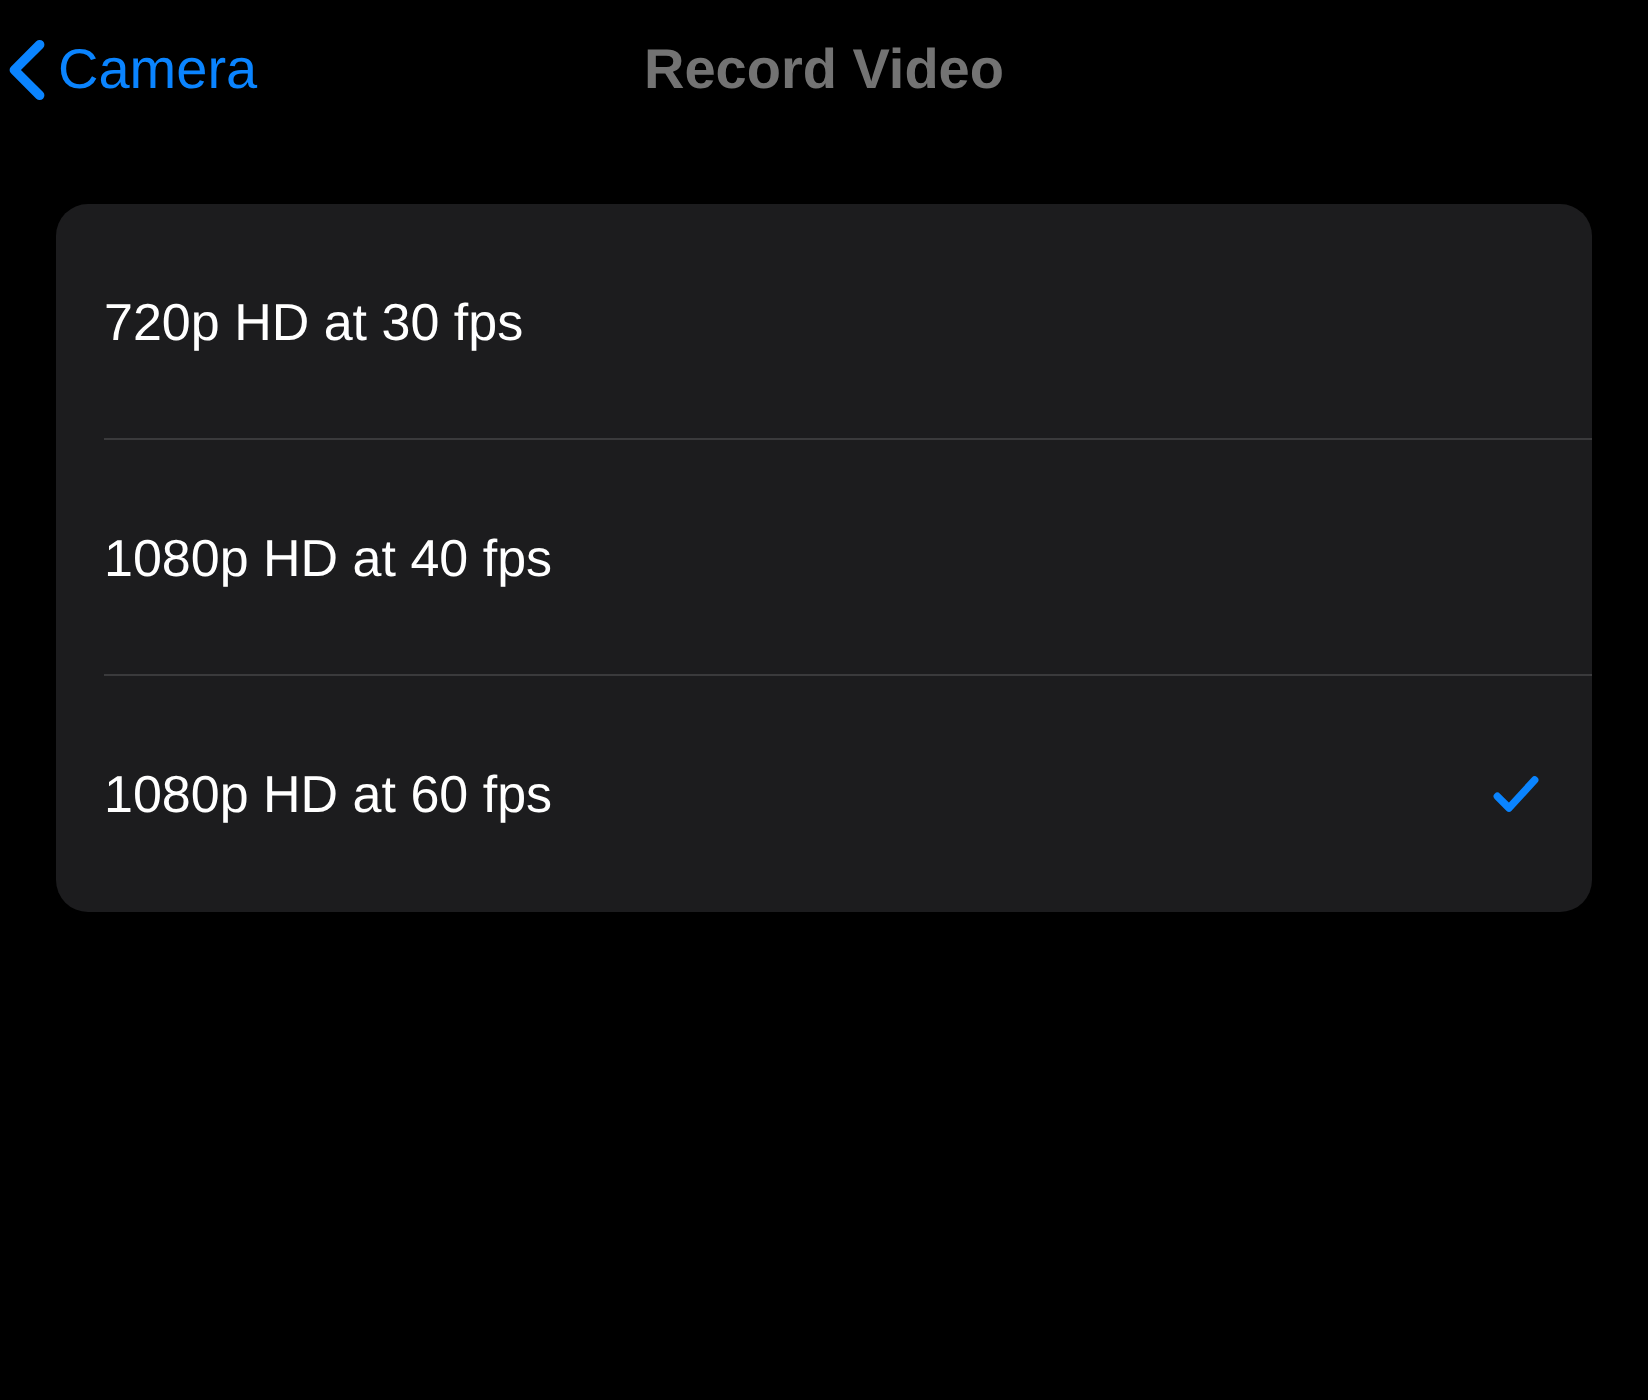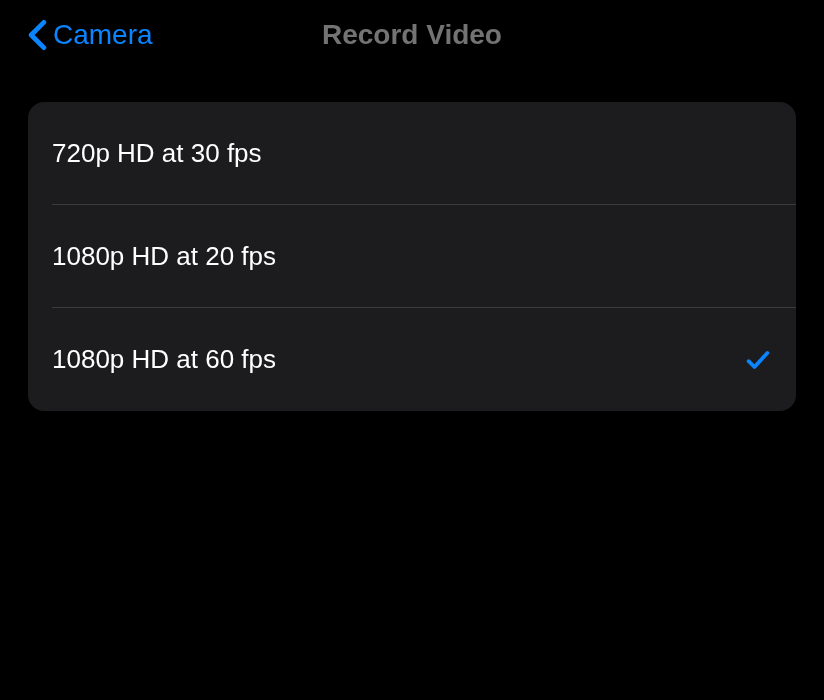--- a/index.html
+++ b/index.html
@@ -11,21 +11,21 @@
       width: 824px;
       height: 700px;
       background: #000000;
       font-family: -apple-system, BlinkMacSystemFont, "Segoe UI", Helvetica, Arial, sans-serif;
       padding: 0;
       overflow: hidden;
     }
     .header {
       display: flex;
       align-items: center;
-      padding: 20px 20px 30px 28px;
+      padding: 20px 20px 30px 4px;
       position: relative;
       height: 80px;
     }
     .back-button {
       display: flex;
       align-items: center;
       color: #0a84ff;
       font-size: 28px;
       cursor: pointer;
       z-index: 2;
@@ -56,21 +56,21 @@
       margin: 22px 28px 0 28px;
       background: #1c1c1e;
       border-radius: 16px;
       overflow: hidden;
     }
     .list-item {
       display: flex;
       align-items: center;
       justify-content: space-between;
       padding: 0 24px;
-      height: 103px;
+      height: 118px;
       cursor: pointer;
       position: relative;
     }
     .list-item:not(:last-child)::after {
       content: "";
       position: absolute;
       bottom: 0;
       left: 24px;
       right: 0;
       height: 1px;
@@ -105,21 +105,21 @@
   </div>
   <div class="page-title">Record Video</div>
 </div>
 
 <div class="list-container">
   <div class="list-item">
     <span class="item-label">720p HD at 30 fps</span>
 
   </div>
   <div class="list-item">
-    <span class="item-label">1080p HD at 20 fps</span>
+    <span class="item-label">1080p HD at 40 fps</span>
 
   </div>
   <div class="list-item">
     <span class="item-label">1080p HD at 60 fps</span>
     <span class="checkmark">
       <svg viewBox="0 0 24 24" fill="none" stroke="currentColor" stroke-width="3.2" stroke-linecap="round" stroke-linejoin="round">
         <polyline points="4,13 9,18 20,6"></polyline>
       </svg>
     </span>
   </div>

